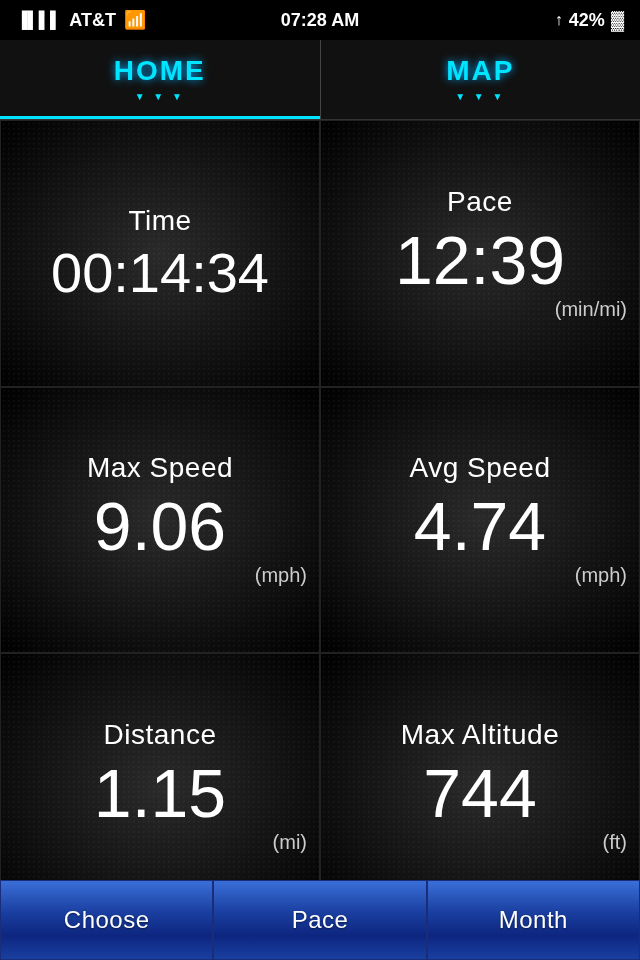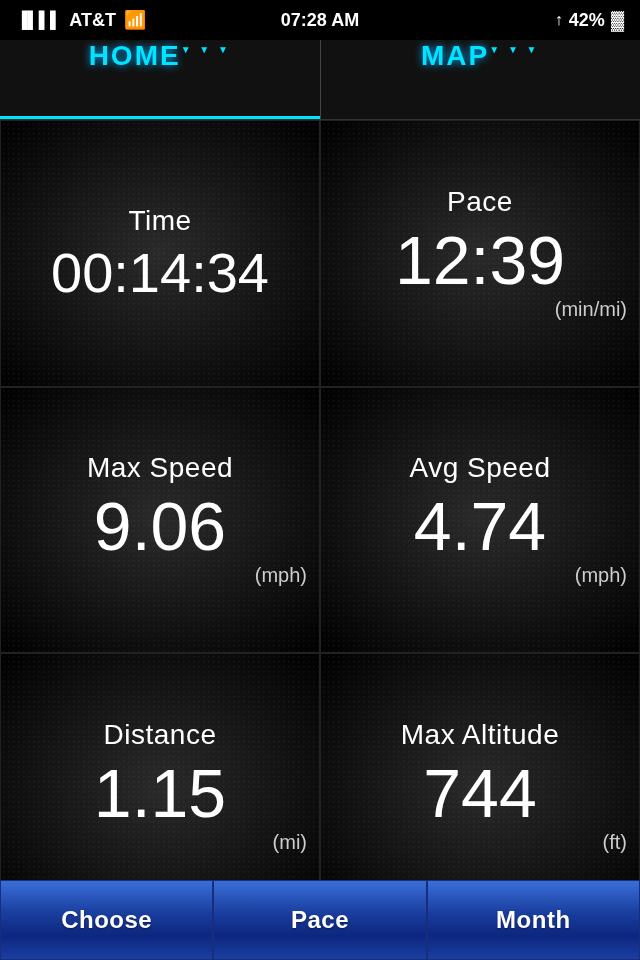--- a/index.html
+++ b/index.html
@@ -52,21 +52,22 @@
       width: 640px;
       height: 80px;
       display: flex;
       background: #111;
       border-bottom: 1px solid #333;
     }
 
     .tab {
       flex: 1;
       display: flex;
-      flex-direction: row;
+      flex-direction: column;
+      align-items: center;
       justify-content: center;
       cursor: pointer;
       border-bottom: 3px solid transparent;
     }
 
     .tab.active {
       border-bottom: 3px solid #00e5ff;
     }
 
     .tab-label {
@@ -163,21 +164,21 @@
 
     .nav-btn {
       flex: 1;
       display: flex;
       align-items: center;
       justify-content: center;
       background: linear-gradient(180deg, #3a6fd8 0%, #1a3fa0 40%, #0d2680 70%, #1a3fa0 100%);
       border: 1px solid #1a2d7a;
       color: #fff;
       font-size: 24px;
-      font-weight: bold;
+      font-weight: normal;
       cursor: pointer;
       text-shadow: 0 1px 2px rgba(0,0,0,0.5);
       letter-spacing: 0.5px;
     }
   </style>
 </head>
 <body>
 
 <div id="status-bar">
   <div class="status-left">

